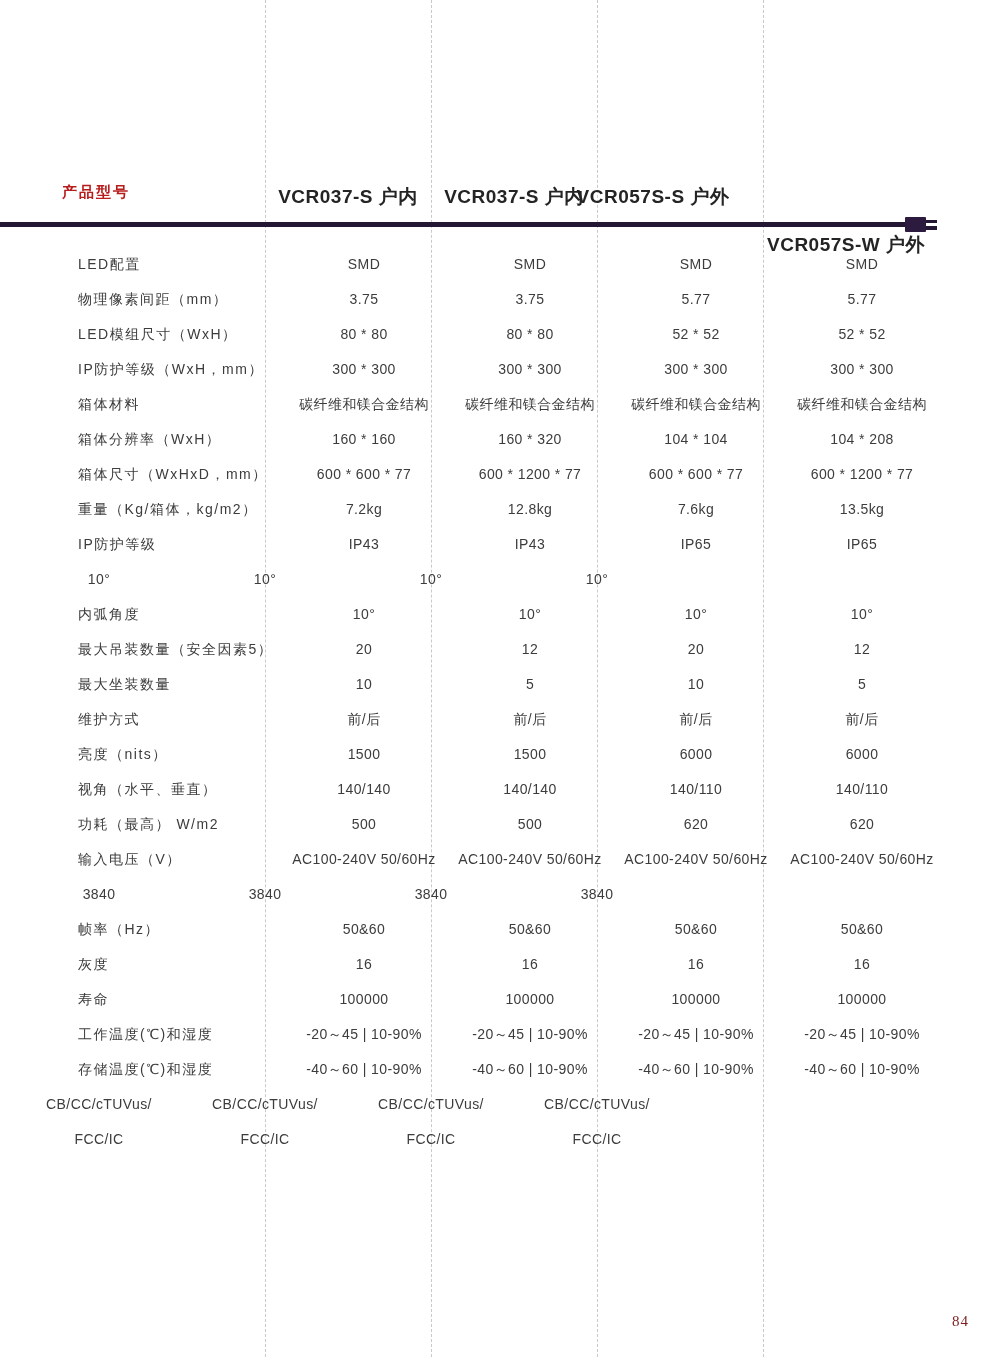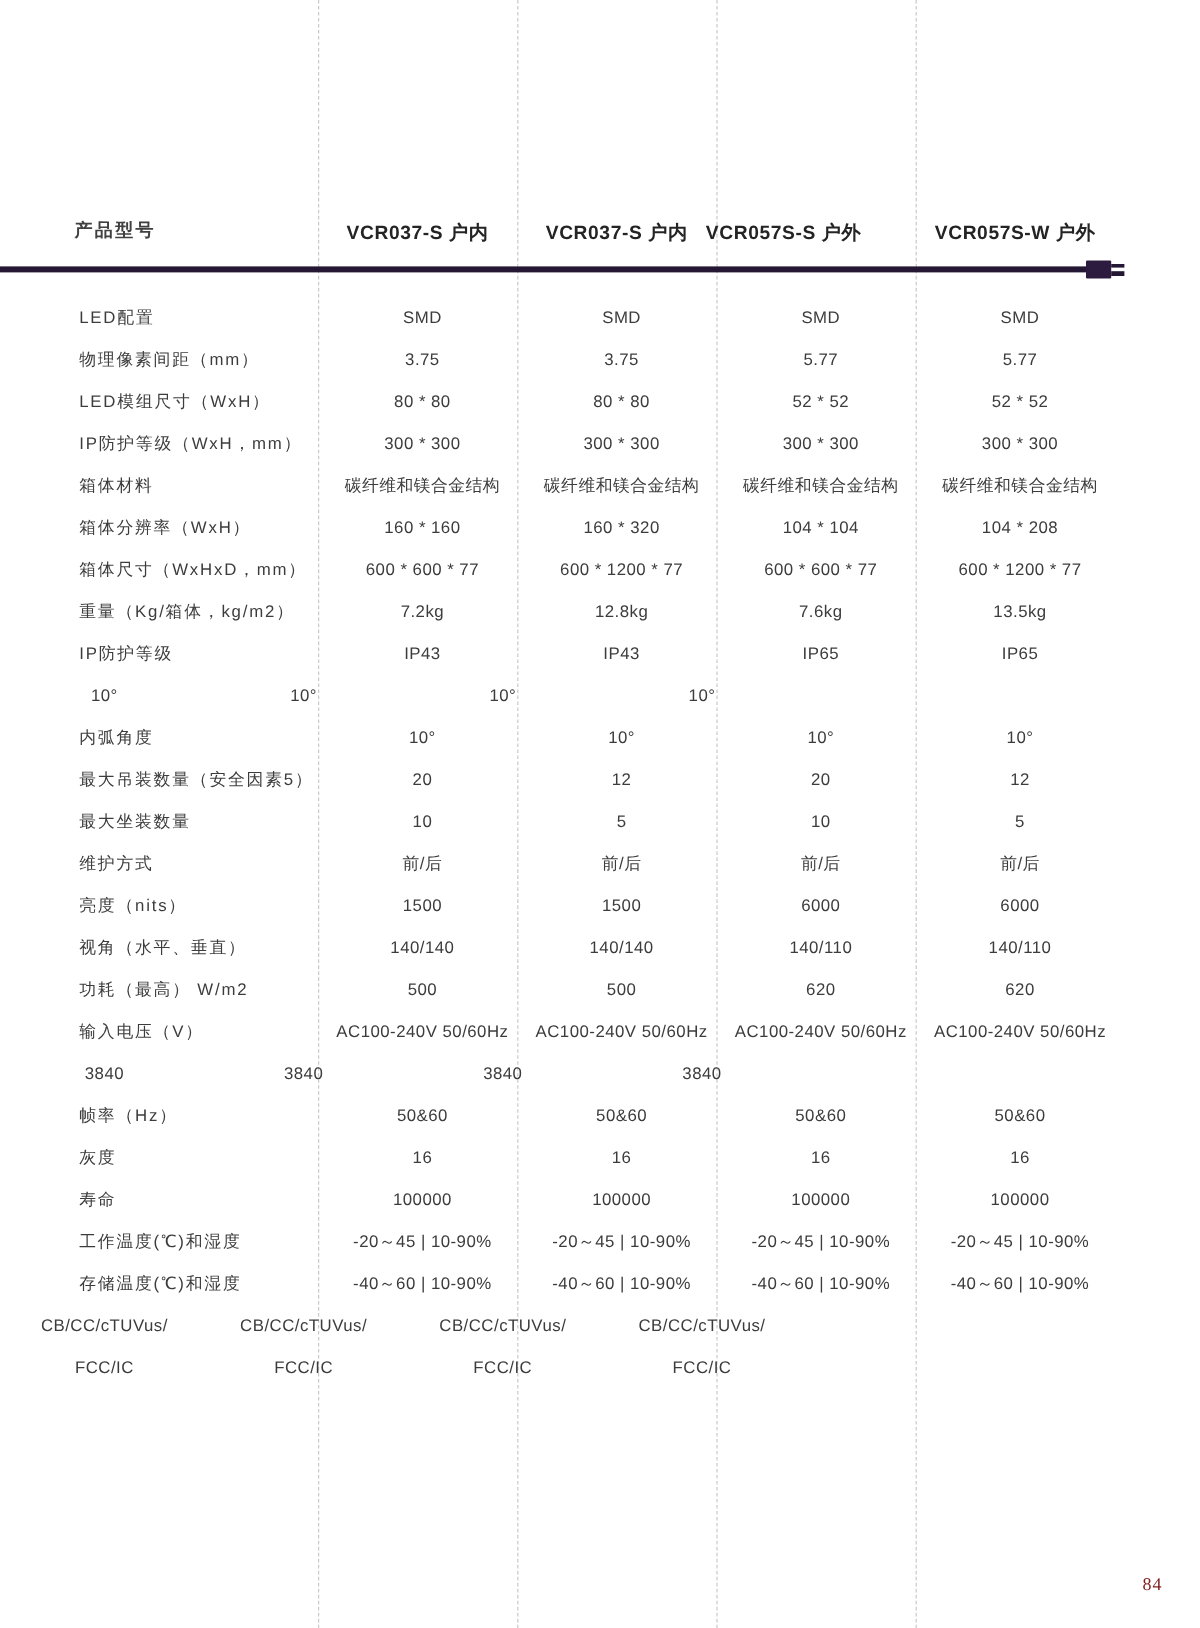--- a/index.html
+++ b/index.html
@@ -17,53 +17,53 @@
     border-left:1px dashed var(--dash, #c9c9c9);
   }
   .vline.v1 { left:265px; }
   .vline.v2 { left:431px; }
   .vline.v3 { left:597px; }
   .vline.v4 { left:763px; }
 
   
   .header-label {
     position:absolute; left:62px; top:183px;
-    font-size:15px; font-weight:bold; color:#404040;
+    font-size:15px; font-weight:bold; color:#b91c1c;
     letter-spacing:2px; white-space:nowrap;
   }
   .col-header {
     position:absolute; top:184px; width:166px;
-    text-align:center; font-size:16px; font-weight:bold;
+    text-align:center; font-size:19px; font-weight:bold;
     color:#242424; letter-spacing:0.5px; white-space:nowrap;
   }
   .col-header.c1 { left:265px; }
   .col-header.c2 { left:431px; }
   .col-header.c3 { left:570px;text-align:center; }
-  .col-header.c4 { left:763px; }
+  .col-header.c4 { left:763px;margin-top:48px; }
 
   
   .rule {
     position:absolute; left:0; top:222px;
     width:906px; height:4.5px;
     background:var(--accent, #241733);
   }
   .plug { position:absolute; left:905px; top:217px; width:40px; height:16px; }
   .plug-square {
     position:absolute; left:0; top:0; width:21px; height:15px;
     background:var(--plug, #2c1b3f); border-radius:1px;
   }
   .plug-prong {
     position:absolute; left:21px; width:11px; height:3.5px;
     background:var(--accent, #241733);
   }
   .plug-prong.top { top:2.5px; }
   .plug-prong.bottom { top:9px; }
 
   
-  .spec-table { position:absolute; left:4px; top:247px; width:956px; }
+  .spec-table { position:absolute; left:16px; top:247px; width:956px; }
   .spec-row { display:flex; align-items:flex-start; }
   .spec-label {
     width:265px; padding-left:62px;
     font-size:14px; color:#3c3c3c;
     letter-spacing:1.5px; line-height:35px;
     white-space:nowrap;
   }
   .spec-cell {
     width:166px; text-align:center;
     font-size:14px; color:#3c3c3c;

